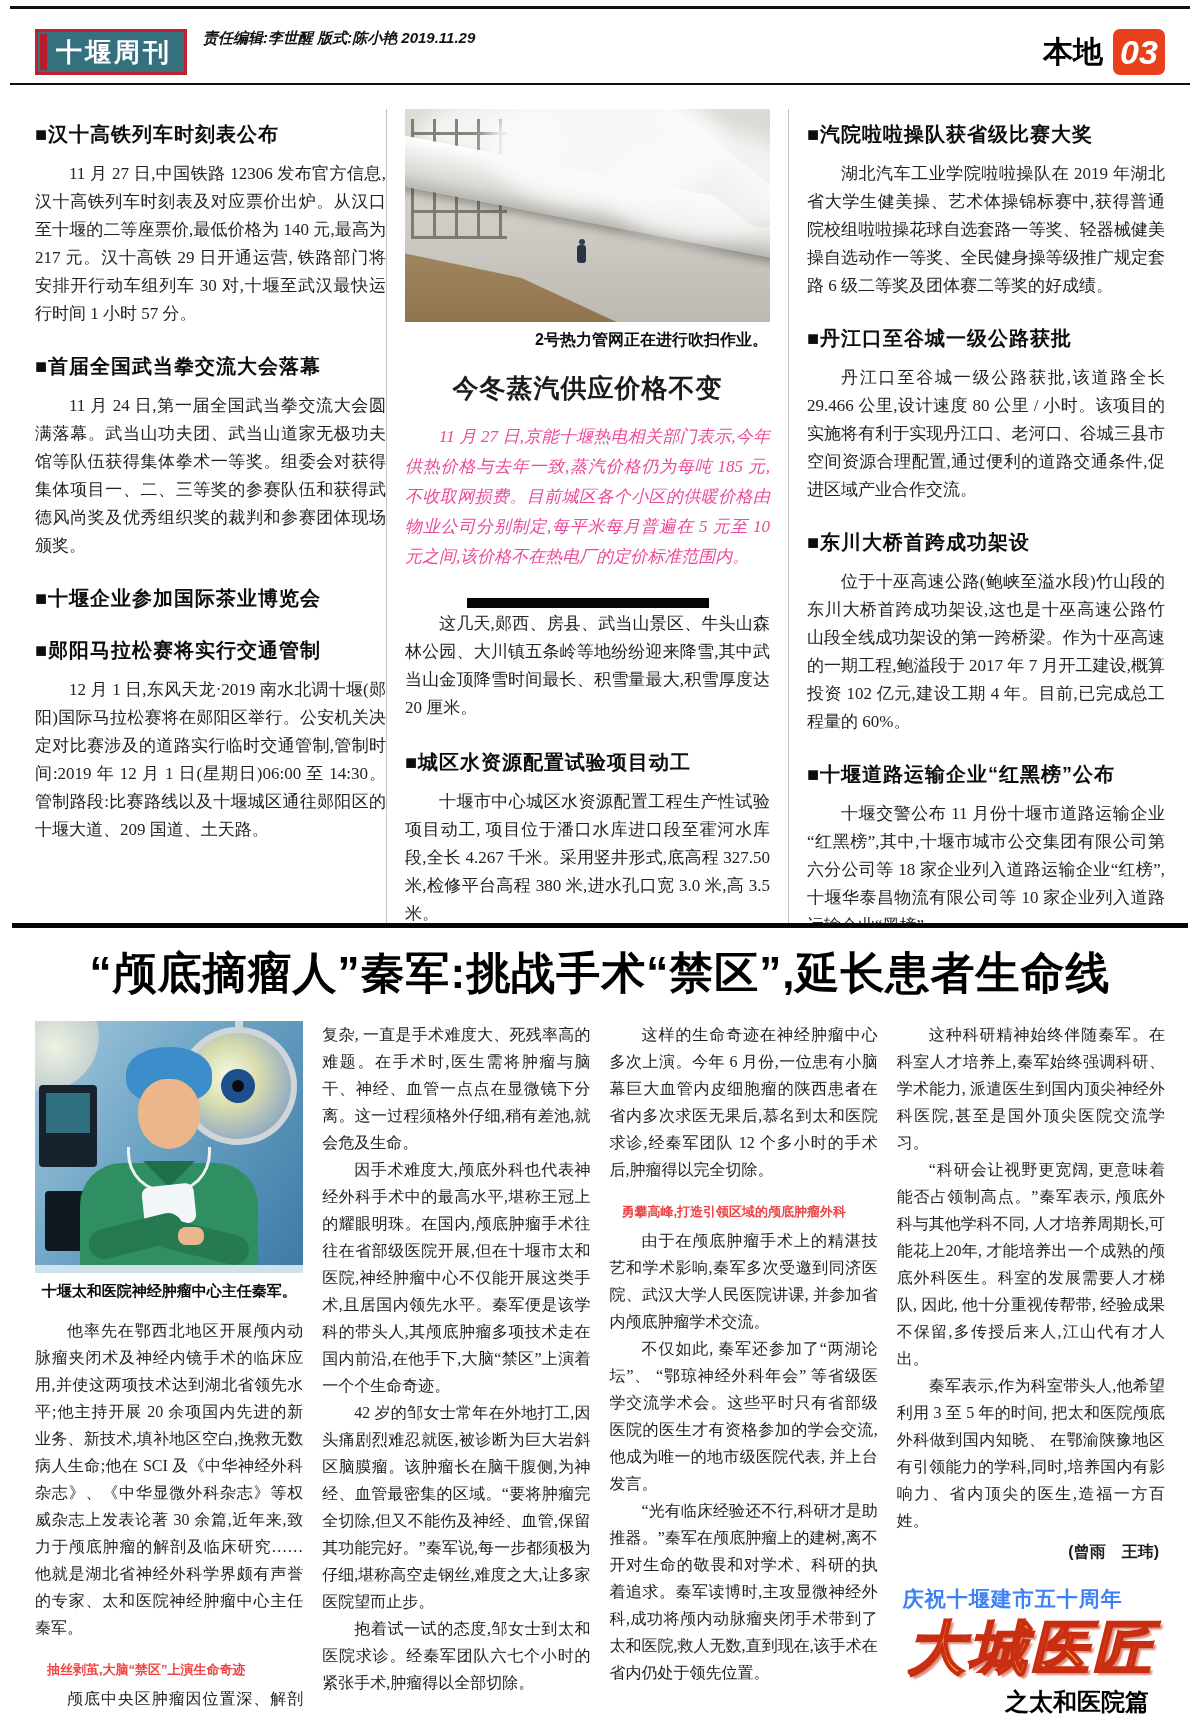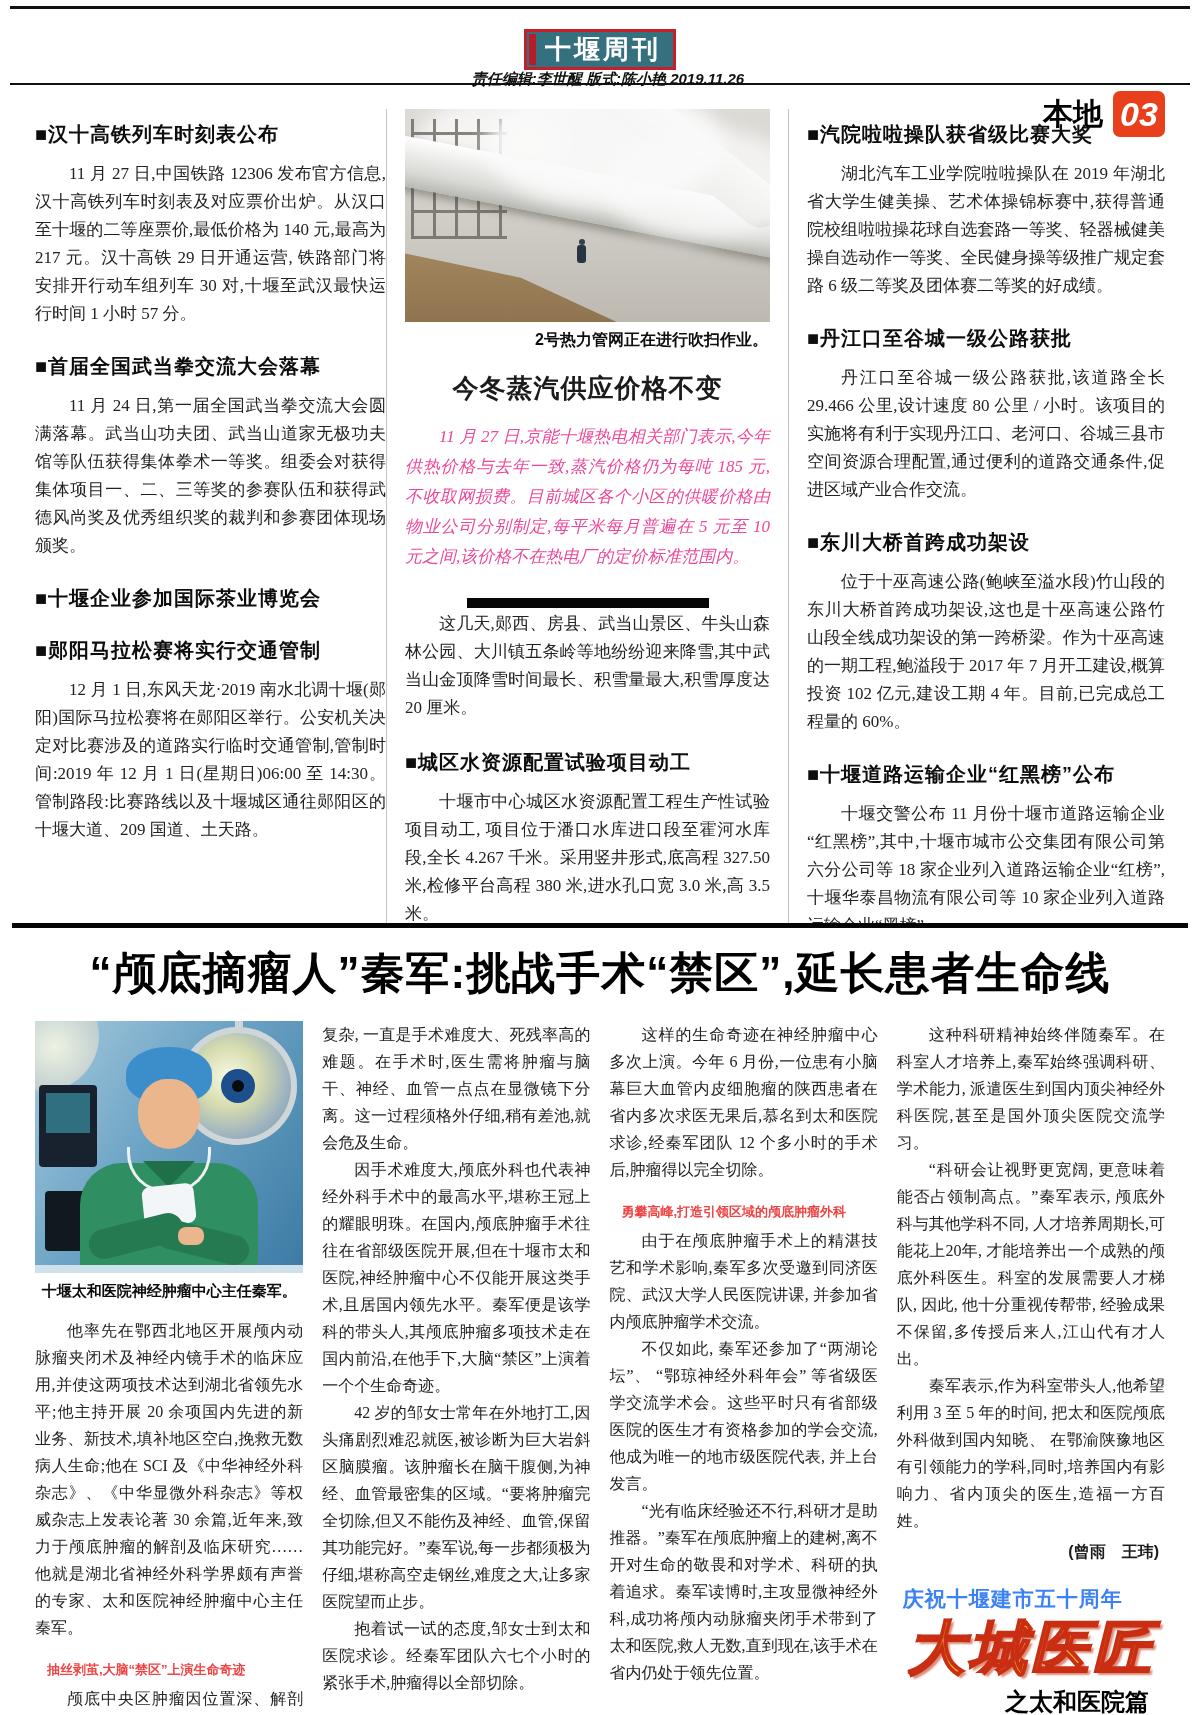--- a/index.html
+++ b/index.html
@@ -3,21 +3,21 @@
 <meta charset="utf-8">
 <title>十堰周刊 本地 03</title>
 <style>
   * { margin:0; padding:0; box-sizing:border-box; }
   body { background:#e9e9e9; font-family:"Liberation Serif", serif; }
   .page { position:relative; width:1200px; height:1715px; margin:0 auto;
           background:#fff; color:#1b1b1b; overflow:hidden; }
   .topline { height:3px; background:#101010; margin:6px 10px 0; }
 
   
-  header { display:flex; align-items:center; padding:20px 35px 0; height:70px;flex-direction:column; }
+  header { display:flex; align-items:flex-start; padding:20px 35px 0; height:70px; }
   .masthead { position:relative; width:152px; height:46px; background:#35707f;
               border:3px solid #c41f2c; display:flex; align-items:center; justify-content:center; }
   .masthead-strip { position:absolute; left:2px; top:2px; bottom:2px; width:7px; background:#b71c28; }
   .masthead-text { color:#fff; font-weight:bold; font-size:26px; letter-spacing:3px;
                    font-family:"Liberation Serif", serif; padding-left:6px; }
   .editor-line { margin:0 0 2px 16px; font-family:"Liberation Sans", sans-serif;
                  font-weight:bold; font-style:italic; font-size:15px; color:#111; }
   .header-right { margin-left:auto; display:flex; align-items:center; }
   .section-label { font-family:"Liberation Sans", sans-serif; font-weight:900; font-size:30px; color:#000; }
   .page-number { display:inline-flex; align-items:center; justify-content:center; margin-left:10px;
@@ -139,21 +139,21 @@
 <body>
 
 <div class="page">
   <div class="topline"></div>
 
   <header>
     <div class="masthead">
       <div class="masthead-strip"></div>
       <span class="masthead-text">十堰周刊</span>
     </div>
-    <div class="editor-line">责任编辑:李世醒  版式:陈小艳  2019.11.26</div>
+    <div class="editor-line">责任编辑:李世醒  版式:陈小艳  2019.11.29</div>
     <div class="header-right">
       <span class="section-label">本地</span>
       <span class="page-number">03</span>
     </div>
   </header>
   <div class="header-rule"></div>
 
   <section class="news-grid">
     <div class="ncol-left">
       <article>

